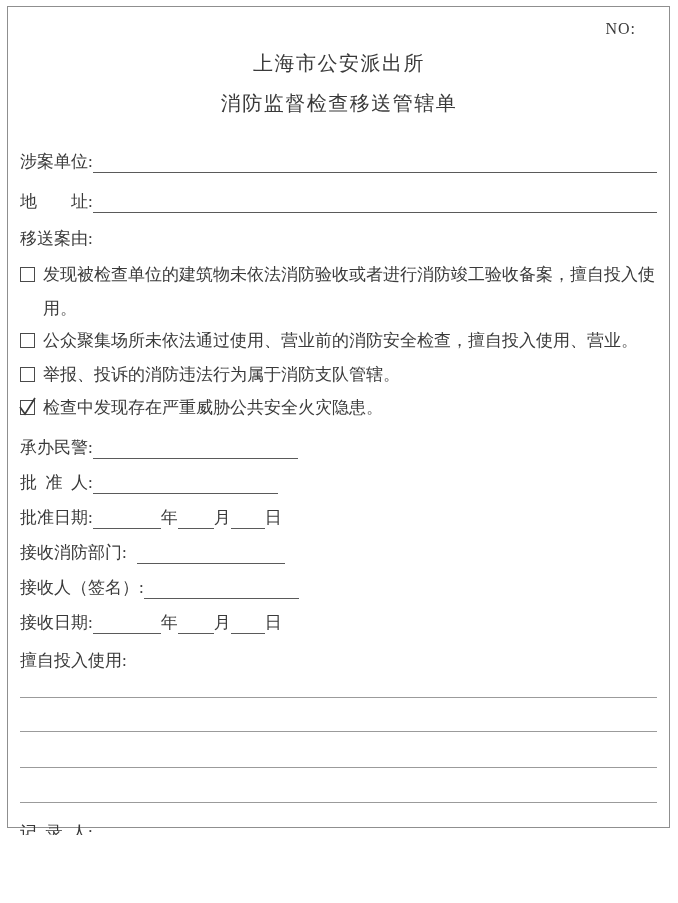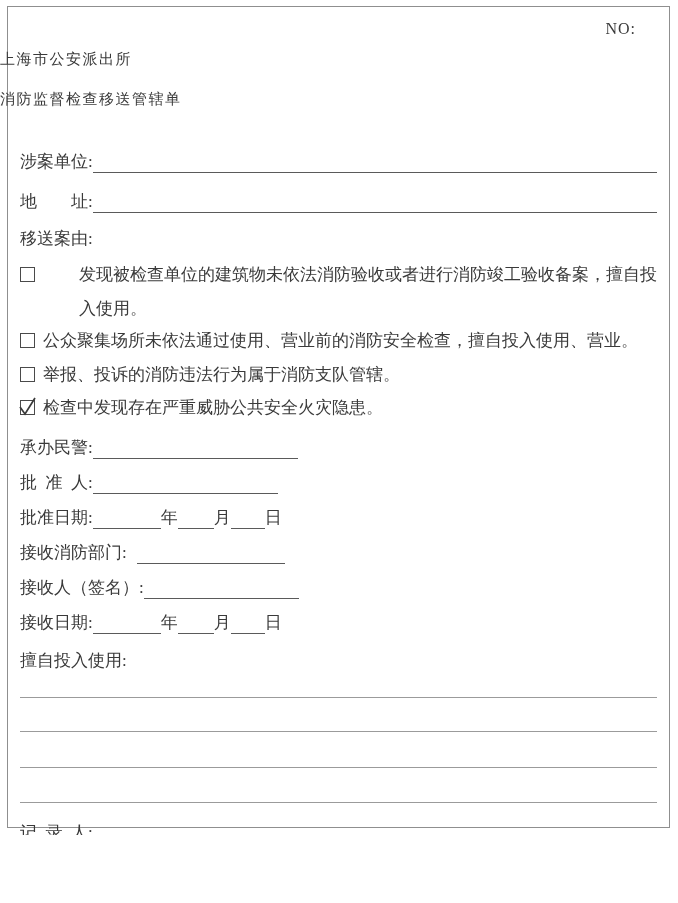--- a/index.html
+++ b/index.html
@@ -28,21 +28,22 @@
     position: absolute;
     top: 20px;
     right: 42px;
     font-size: 16px;
     letter-spacing: 1px;
   }
   .title, .subtitle {
     position: absolute;
     left: 0;
     right: 0;
-    font-size: 15px;
+    text-align: center;
+    font-size: 20px;
     letter-spacing: 1.5px;
     white-space: pre;
   }
   .title    { top: 50px; }
   .subtitle { top: 90px; }
 
   .row {
     position: absolute;
     left: 20px;
     right: 21px;
@@ -103,21 +104,21 @@
     border-top: 1.5px solid #9b9b9b;
   }
   .r1 { top: 697px; }
   .r2 { top: 731px; }
   .r3 { top: 767px; }
   .r4 { top: 802px; }
 
   .t-unit    { top: 150px; }
   .t-addr    { top: 190px; }
   .t-reasonl { top: 227px; }
-  .t-rs1     { top: 258px; gap: 36px; }
+  .t-rs1     { top: 258px; }
   .t-rs2     { top: 329px; }
   .t-rs3     { top: 363px; }
   .t-rs4     { top: 396px; }
   .t-officer { top: 436px; }
   .t-approver{ top: 471px; }
   .t-appdate { top: 506px; }
   .t-dept    { top: 541px; }
   .t-recvsig { top: 576px; }
   .t-recvdate{ top: 611px; }
   .t-result  { top: 649px; }

